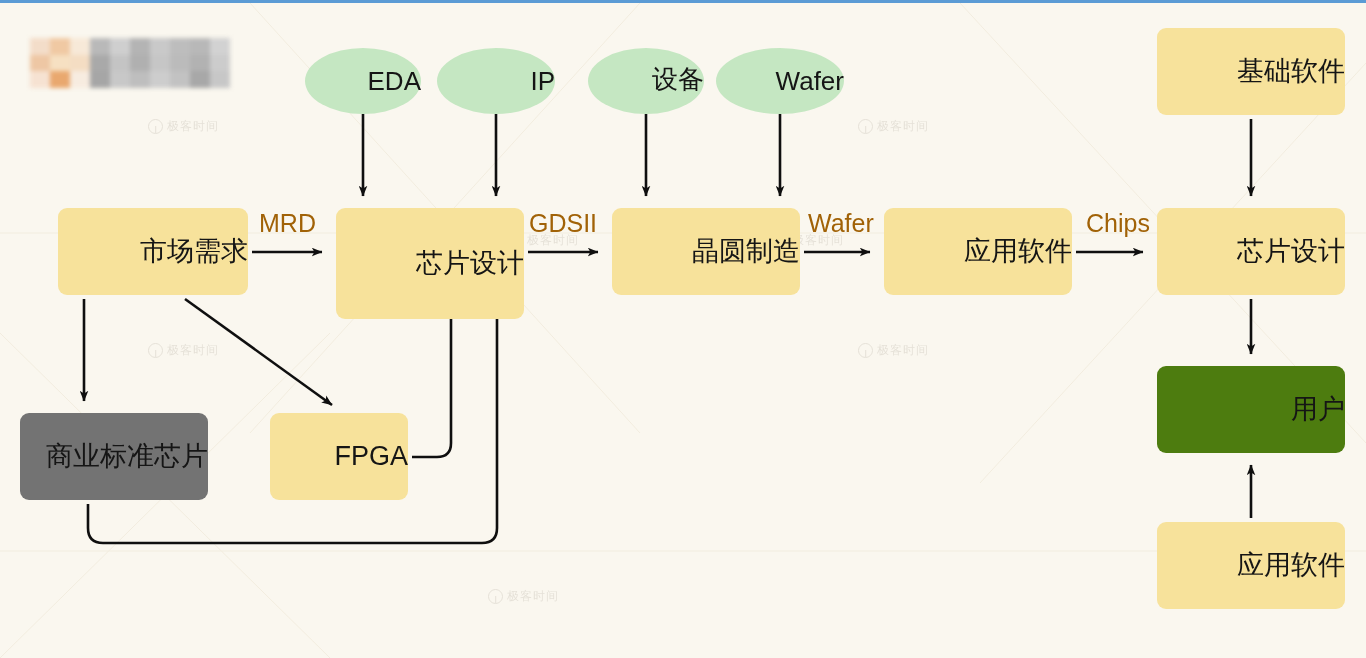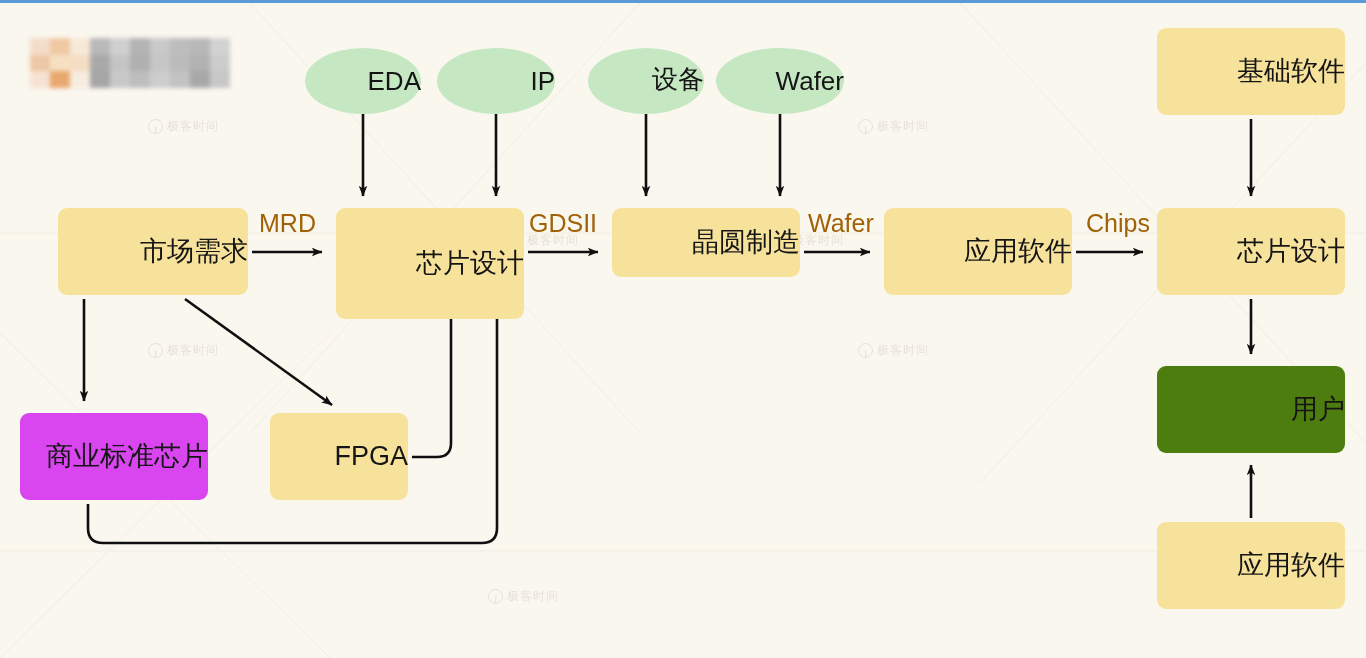--- a/index.html
+++ b/index.html
@@ -262,30 +262,30 @@
       </div>
       <div class="node ellipse" style="left: 716px; top: 48px; width: 128px; height: 66px; background: rgb(197, 231, 194);">
         <span>Wafer</span>
       </div>
       <div class="node box" style="left: 58px; top: 208px; width: 190px; height: 87px; background: rgb(247, 226, 155);">
         <span>市场需求</span>
       </div>
       <div class="node box" style="left: 336px; top: 208px; width: 188px; height: 111px; background: rgb(247, 226, 155);">
         <span>芯片设计</span>
       </div>
-      <div class="node box" style="left: 612px; top: 208px; width: 188px; height: 69px; background: rgb(247, 226, 155);">
+      <div class="node box" style="left: 612px; top: 208px; width: 188px; height: 87px; background: rgb(247, 226, 155);">
         <span>晶圆制造</span>
       </div>
       <div class="node box" style="left: 884px; top: 208px; width: 188px; height: 87px; background: rgb(247, 226, 155);">
         <span>应用软件</span>
       </div>
       <div class="node box" style="left: 1157px; top: 208px; width: 188px; height: 87px; background: rgb(247, 226, 155);">
         <span>芯片设计</span>
       </div>
-      <div class="node box" style="left: 20px; top: 413px; width: 188px; height: 87px; background: #d946ef;">
+      <div class="node box" style="left: 20px; top: 413px; width: 188px; height: 87px; background: #737373;">
         <span>商业标准芯片</span>
       </div>
       <div class="node box" style="left: 270px; top: 413px; width: 138px; height: 87px; background: rgb(247, 226, 155);">
         <span>FPGA</span>
       </div>
       <div class="node box" style="left: 1157px; top: 28px; width: 188px; height: 87px; background: rgb(247, 226, 155);">
         <span>基础软件</span>
       </div>
       <div class="node box" style="left: 1157px; top: 366px; width: 188px; height: 87px; background: #4d7c0f;">
         <span>用户</span>

